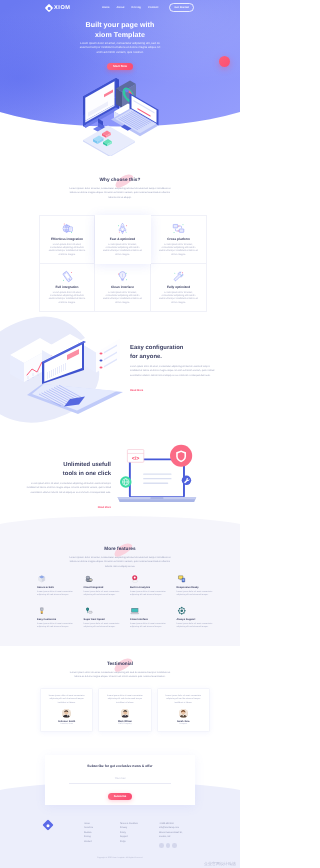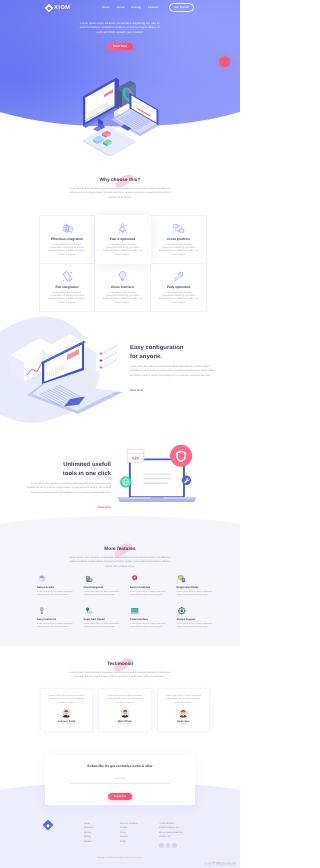--- a/index.html
+++ b/index.html
@@ -149,20 +149,21 @@
     <div class="nav-links">
       <a href="#">Home</a>
       <a href="#">About</a>
       <a href="#">Pricing</a>
       <a href="#">Contact</a>
       <span class="nav-cta">Get Started</span>
     </div>
   </nav>
 
   <div class="hero-copy">
+    <h1><span>Built your page with</span><br><span>xiom Template</span></h1>
     <p>Lorem ipsum dolor sit amet, consectetur adipiscing elit, sed do eiusmod tempor incididunt ut labore et dolore magna aliqua. Ut enim ad minim veniam, quis nostrud.</p>
     <span class="btn-pink">Start Now</span>
   </div>
 
   <div class="hero-illo"><svg viewBox="0 0 200 160" width="200" height="160">
 
 <g>
 
  <path d="M42 106 L58 97 L76 107 L60 116 Z" fill="#6d7ceb"></path>
  <path d="M52 92 L64 99 L64 108 L52 101 Z" fill="#5566dd"></path>

